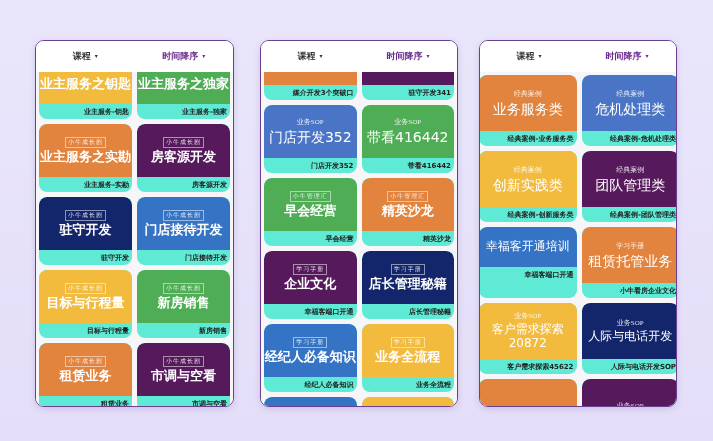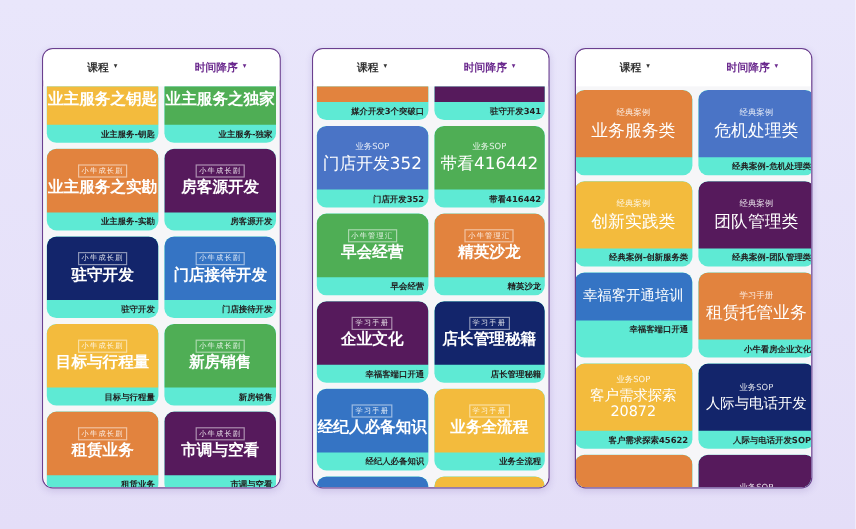--- a/index.html
+++ b/index.html
@@ -49,21 +49,21 @@
     background: #5eead4; border-radius: 8px; overflow: hidden;
     display: flex; flex-direction: column;
   }
   .thumb {
     height: 53px; position: relative;
     display: flex; flex-direction: column; align-items: center; justify-content: center;
     color: #ffffff; border-radius: 8px 8px 0 0;
   }
   .thumb .tag {
     font-size: 6px; opacity: 0.85; margin-bottom: 2px;
-    letter-spacing: 1px; border: 0.5px solid rgba(255,255,255,0.6); padding: 0 2px;
+    letter-spacing: 1px; border: 0.5px solid rgba(255,255,255,0.6); padding: 0 2px; font-family: Liberation Serif, serif;
   }
   .thumb .tag.plain { border: none; letter-spacing: 0; font-size: 7px; }
   .thumb .title { font-size: 13px; font-weight: bold; white-space: nowrap; line-height: 1.15; }
   .thumb .title.light { font-weight: normal; font-size: 14px; }
   .thumb .title.light2 { font-weight: normal; font-size: 12px; }
   .caption {
     height: 15px; font-size: 7px; color: #222; font-weight: bold;
     padding: 3px 3px 0; white-space: nowrap; overflow: hidden; text-align: right;
   }
   .c-yellow { background: #f3bb3d; }
@@ -260,20 +260,21 @@
       <span class="caret">▾</span>
     </div>
   </div>
   <div class="list">
     <div class="grid" style="top:3px; left:-4px; right:-6px;">
       <div class="card">
         <div class="thumb c-orange" style="height:56px">
           <div class="tag plain">经典案例</div>
           <div class="title light">业务服务类</div>
         </div>
+        <div class="caption">经典案例-业务服务类</div>
       </div>
       <div class="card">
         <div class="thumb c-blue2" style="height:56px">
           <div class="tag plain">经典案例</div>
           <div class="title light">危机处理类</div>
         </div>
         <div class="caption">经典案例-危机处理类</div>
       </div>
       <div class="card">
         <div class="thumb c-yellow" style="height:56px">

